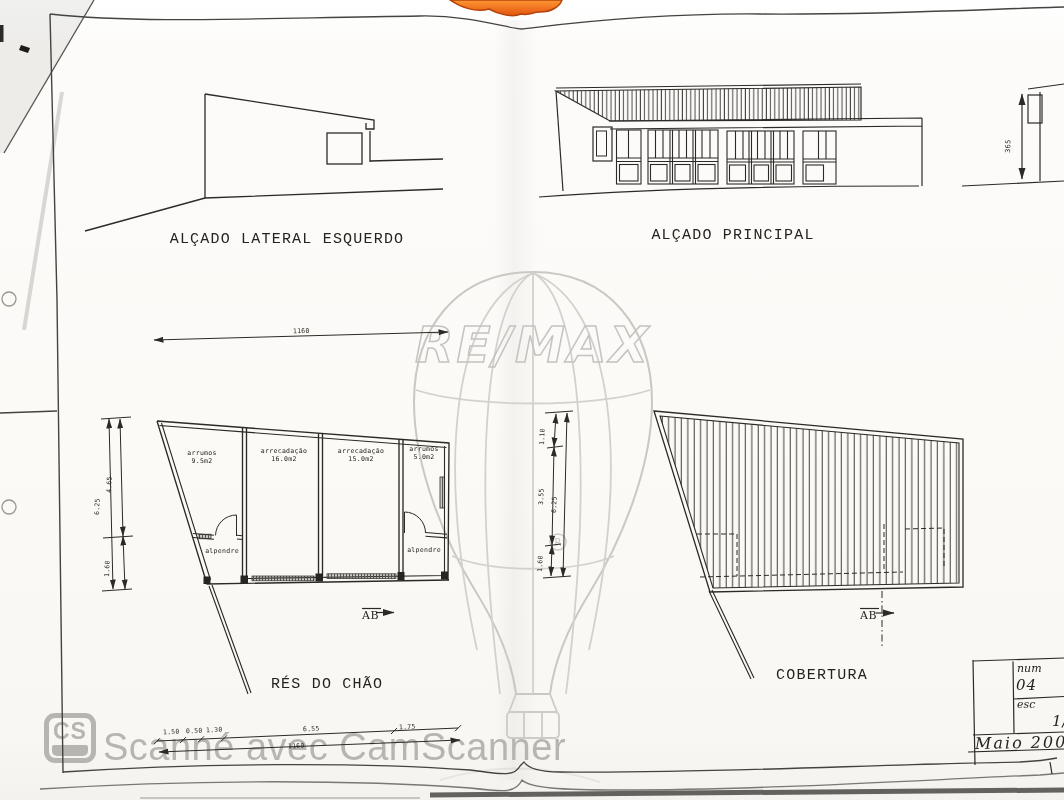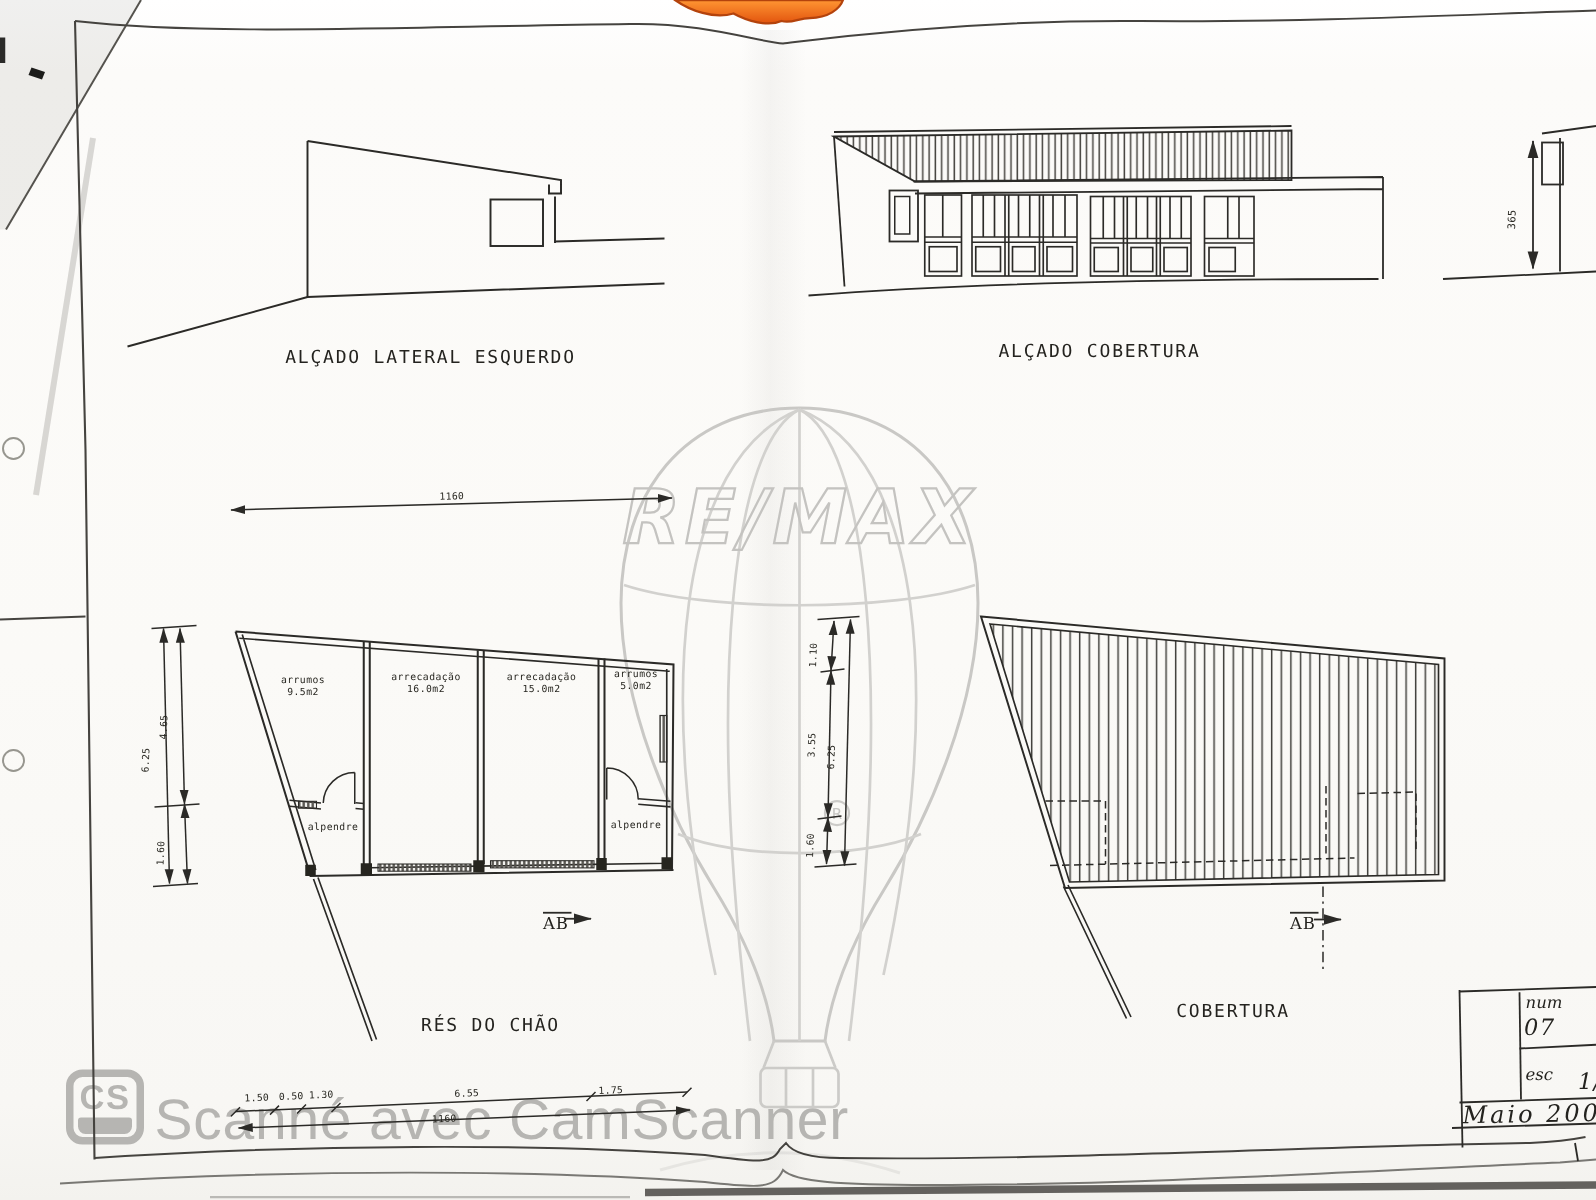--- a/index.html
+++ b/index.html
@@ -5,21 +5,21 @@
   html,body{margin:0;padding:0;background:#e9e8e5;}
   .page{
     position:relative;width:1064px;height:800px;overflow:hidden;
     background:linear-gradient(180deg,#ffffff 0%,#fcfbf9 6%,#fbfaf7 55%,#f8f7f4 92%,#f3f2ee 100%);
     font-family:"DejaVu Sans Mono",monospace;
   }
   .fold-shade{position:absolute;left:494px;top:20px;width:44px;height:760px;
     background:linear-gradient(90deg,rgba(0,0,0,0) 0%,rgba(60,58,54,0.045) 45%,rgba(0,0,0,0) 100%);}
   svg{position:absolute;left:0;top:0;}
   .lbl{position:absolute;color:#26251f;white-space:pre;}
-  .cad-title{font-size:12px;letter-spacing:1.2px;transform:translateX(-50%);color:#24231f;}
+  .cad-title{font-size:15px;letter-spacing:1.2px;transform:translateX(-50%);color:#24231f;font-family:Liberation Mono, monospace;}
   .room-lbl{font-size:6.5px;line-height:7.5px;letter-spacing:0.3px;text-align:center;transform:translateX(-50%);}
   .dim{font-size:6.5px;letter-spacing:0.2px;color:#2a2923;}
   .dim.vert{transform:rotate(-88deg);transform-origin:left bottom;}
   .ab{font-family:"DejaVu Serif",serif;font-size:11px;color:#23221e;letter-spacing:0.5px;margin-top:14px;}
   .tb-label{font-family:"DejaVu Serif",serif;font-style:italic;font-size:11px;color:#24231f;}
   .tb-value{font-family:"DejaVu Serif",serif;font-style:italic;font-size:15px;color:#24231f;letter-spacing:1px;}
   .tb-date{font-family:"DejaVu Serif",serif;font-style:italic;font-size:16px;color:#24231f;letter-spacing:2px;transform:rotate(-1deg);}
   .wm-text{position:absolute;left:103px;top:726px;font-family:"Liberation Sans","DejaVu Sans",sans-serif;
     font-size:38px;color:#b6b5b2;letter-spacing:0.5px;}
   .cs-logo{position:absolute;left:44px;top:713px;width:52px;height:50px;border:5px solid #b6b5b2;border-radius:11px;box-sizing:border-box;}
@@ -214,21 +214,21 @@
       <path d="M 1013,699 L 1064,696.5"></path>
       <path d="M 973,735 L 1064,732"></path>
       <path d="M 968,752 L 1064,749"></path>
       <path d="M 1050,762 L 1052,774"></path>
     </g>
 
     <path d="M 450,0 L 562,0 C 560,6 552,12 540,12 C 532,12 528,16 521,14 C 512,18 498,14 489,9 C 476,13 460,7 450,0 Z" fill="url(#orangeG)" stroke="#b4430c" stroke-width="1.5"></path>
   </svg>
 
   <div class="lbl cad-title" style="left:287px;top:231px;">ALÇADO LATERAL ESQUERDO</div>
-  <div class="lbl cad-title" style="left:733px;top:227px;">ALÇADO COBERTURA</div>
+  <div class="lbl cad-title" style="left:733px;top:227px;">ALÇADO PRINCIPAL</div>
   <div class="lbl cad-title" style="left:327px;top:676px;">RÉS DO CHÃO</div>
   <div class="lbl cad-title" style="left:822px;top:667px;">COBERTURA</div>
 
   <div class="lbl ab" style="left:362px;top:595px;">AB</div>
   <div class="lbl ab" style="left:860px;top:595px;">AB</div>
 
   <div class="lbl room-lbl" style="left:202px;top:450px;"><span>arrumos</span><br><span>9.5m2</span></div>
   <div class="lbl room-lbl" style="left:284px;top:448px;"><span>arrecadação</span><br><span>16.0m2</span></div>
   <div class="lbl room-lbl" style="left:361px;top:448px;"><span>arrecadação</span><br><span>15.0m2</span></div>
   <div class="lbl room-lbl" style="left:424px;top:446px;"><span>arrumos</span><br><span>5.0m2</span></div>
@@ -245,17 +245,17 @@
   <div class="lbl dim vert" style="left:544px;top:564px;">1.60</div>
   <div class="lbl dim vert" style="left:1012px;top:145px;font-size:7px;">365</div>
   <div class="lbl dim" style="left:163px;top:728px;transform:rotate(-2deg);">1.50</div>
   <div class="lbl dim" style="left:186px;top:727px;transform:rotate(-2deg);">0.50</div>
   <div class="lbl dim" style="left:206px;top:726px;transform:rotate(-2deg);">1.30</div>
   <div class="lbl dim" style="left:303px;top:725px;transform:rotate(-2deg);">6.55</div>
   <div class="lbl dim" style="left:399px;top:723px;transform:rotate(-2deg);">1.75</div>
   <div class="lbl dim" style="left:288px;top:742px;transform:rotate(-2deg);">1160</div>
 
   <div class="lbl tb-label" style="left:1017px;top:662px;">num</div>
-  <div class="lbl tb-value" style="left:1016px;top:676px;">07</div>
-  <div class="lbl tb-label" style="left:1017px;top:698px;margin-top:12px;">esc</div>
+  <div class="lbl tb-value" style="left:1016px;top:676px;">04</div>
+  <div class="lbl tb-label" style="left:1017px;top:698px;">esc</div>
   <div class="lbl tb-value" style="left:1016px;top:712px;margin-left:36px;">1/100</div>
   <div class="lbl tb-date" style="left:975px;top:733px;">Maio 2003</div>
 </div>
 
 </body></html>

